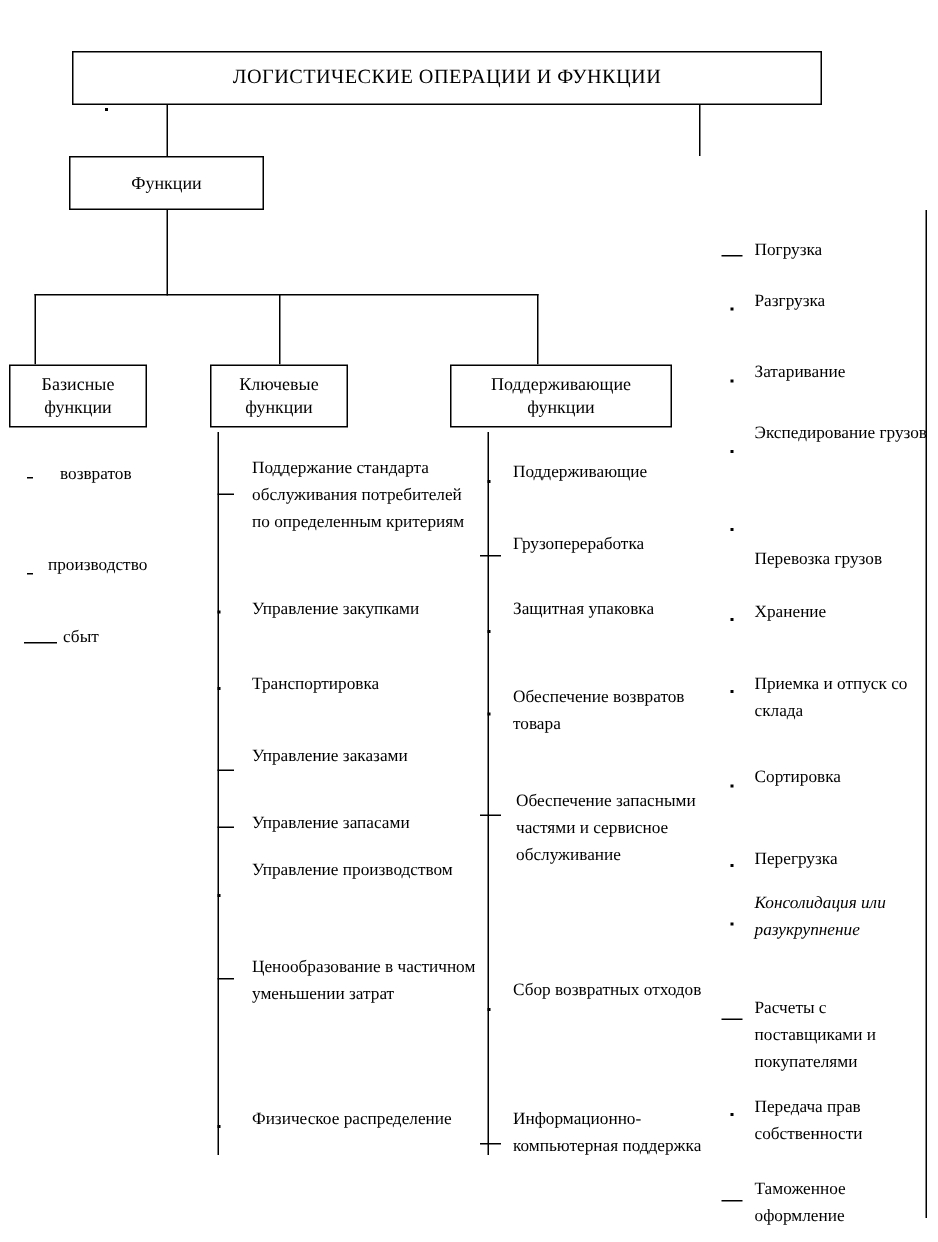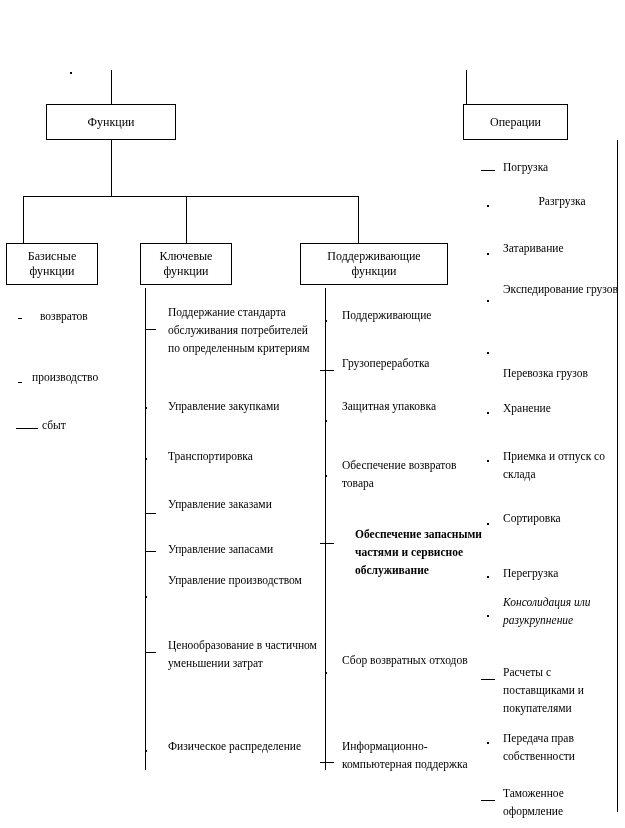--- a/index.html
+++ b/index.html
@@ -115,34 +115,34 @@
     height: 2px;
     background: #000;
     z-index: 2;
   }
 </style>
 </head>
 <body>
 
 <div id="stage">
 
+  <div class="box box-title">
+    <span>ЛОГИСТИЧЕСКИЕ ОПЕРАЦИИ И ФУНКЦИИ</span>
+  </div>
 
   <div class="dot" style="left:70px; top:72px;"></div>
 
   <div class="ln ln-v" style="left:111px; top:70px; height:34px;"></div>
 
   <div class="ln ln-v" style="left:466px; top:70px; height:34px;"></div>
 
   <div class="box box-functions">
     <span>Функции</span>
   </div>
 
-  <div class="box box-operations">
-    <span>Операции</span>
-  </div>
 
   <div class="ln ln-v" style="left:111px; top:140px; height:57px;"></div>
 
   <div class="ln ln-h" style="left:23px; top:196px; width:336px;"></div>
 
   <div class="ln ln-v" style="left:23px;  top:196px; height:47px;"></div>
   <div class="ln ln-v" style="left:186px; top:196px; height:47px;"></div>
   <div class="ln ln-v" style="left:358px; top:196px; height:47px;"></div>
 
   <div class="box box-cat box-cat-1">
@@ -214,37 +214,37 @@
     <div class="tick" style="left:320px; top:370px; width:14px;"></div>
     <div class="col-item" style="left:342px; top:355px;">Грузопереработка</div>
 
     <div class="dot" style="left:325px; top:420px;"></div>
     <div class="col-item" style="left:342px; top:398px;">Защитная упаковка</div>
 
     <div class="dot" style="left:325px; top:475px;"></div>
     <div class="col-item" style="left:342px; top:457px;">Обеспечение возвратов товара</div>
 
     <div class="tick" style="left:320px; top:543px; width:14px;"></div>
-    <div class="col-item" style="left:355px; top:526px;font-weight:bold;">Обеспечение запасными частями и сервисное обслуживание</div>
+    <div class="col-item" style="left:344px; top:526px;">Обеспечение запасными частями и сервисное обслуживание</div>
 
     <div class="dot" style="left:325px; top:672px;"></div>
     <div class="col-item" style="left:342px; top:652px;">Сбор возвратных отходов</div>
 
     <div class="tick" style="left:320px; top:762px; width:14px;"></div>
     <div class="col-item" style="left:342px; top:738px;">Информационно-компьютерная поддержка</div>
   </div>
 
   <div class="ln ln-v" style="left:617px; top:140px; height:672px;"></div>
 
   <div class="col col-ops">
     <div class="tick" style="left:481px; top:170px; width:14px;"></div>
     <div class="col-item" style="left:503px; top:159px;">Погрузка</div>
 
     <div class="dot" style="left:487px; top:205px;"></div>
-    <div class="col-item" style="left:503px; top:193px;text-align:center;">Разгрузка</div>
+    <div class="col-item" style="left:503px; top:193px;">Разгрузка</div>
 
     <div class="dot" style="left:487px; top:253px;"></div>
     <div class="col-item" style="left:503px; top:240px;">Затаривание</div>
 
     <div class="dot" style="left:487px; top:300px;"></div>
     <div class="col-item" style="left:503px; top:281px;">Экспедирование грузов</div>
 
     <div class="dot" style="left:487px; top:352px;"></div>
     <div class="col-item" style="left:503px; top:341px;margin-top:24px;">Перевозка грузов</div>
 

